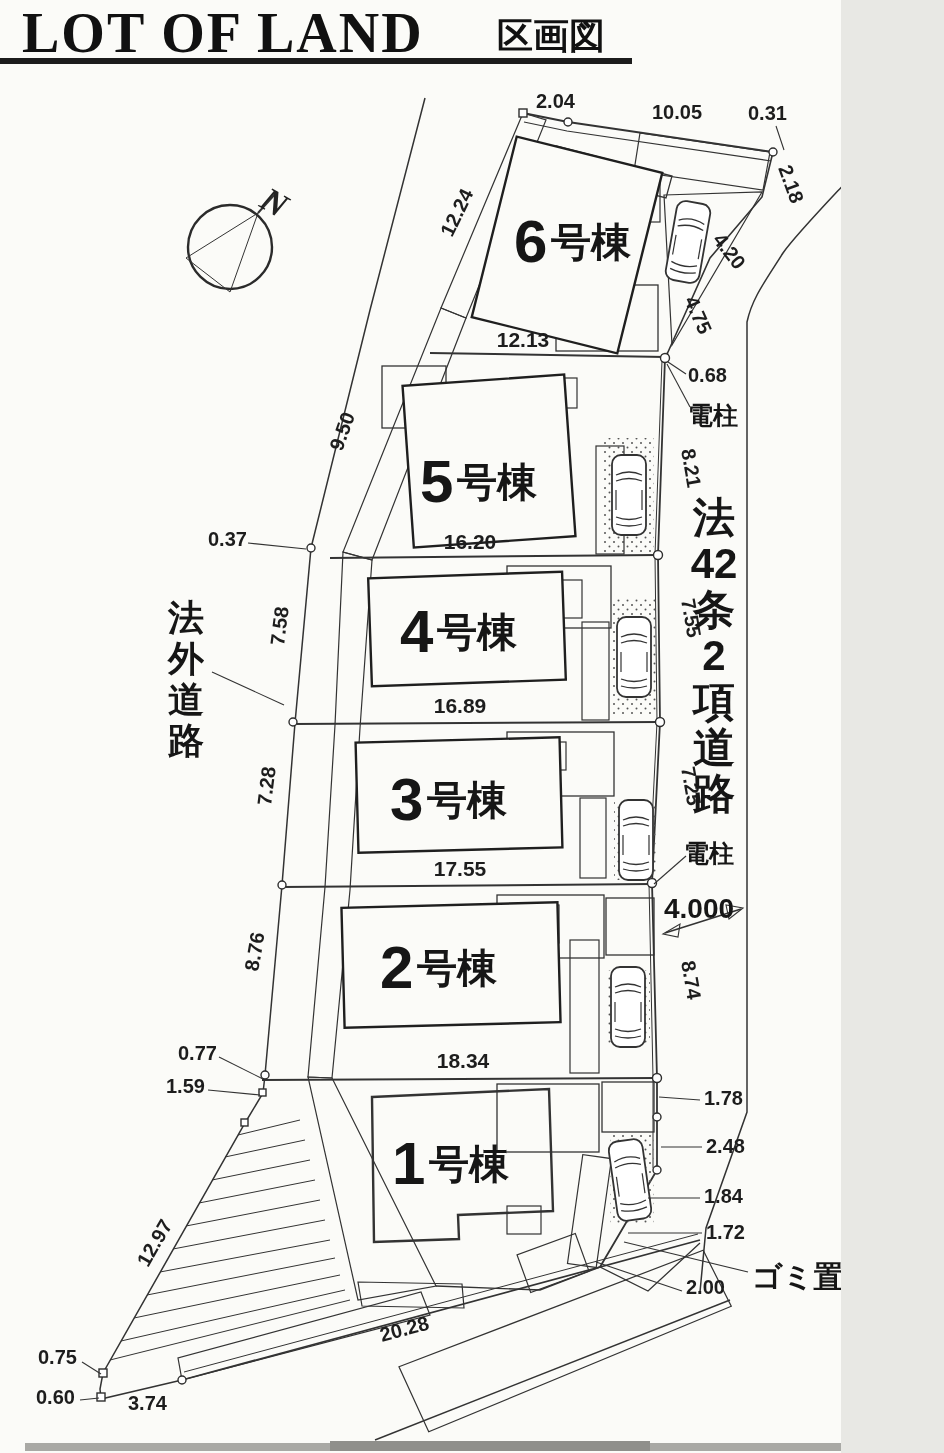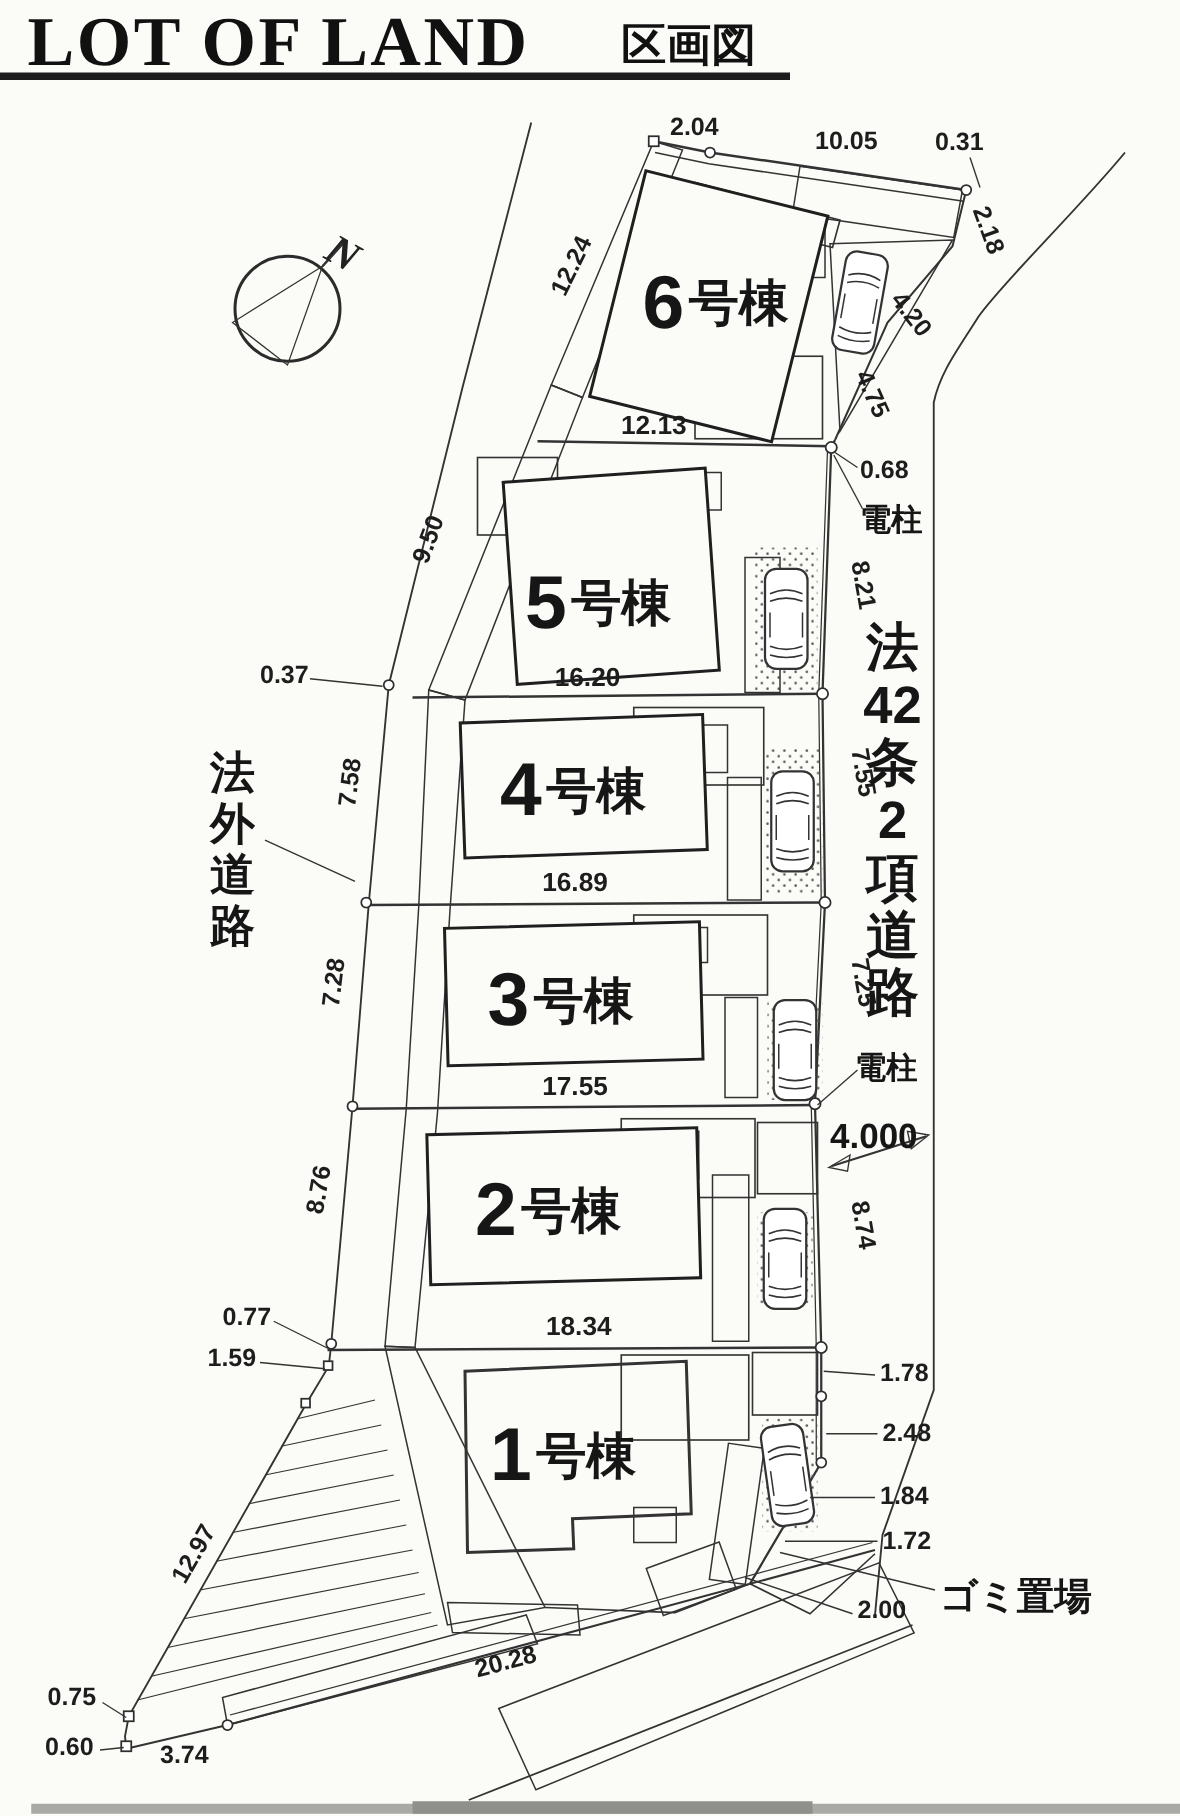--- a/index.html
+++ b/index.html
@@ -1,16 +1,16 @@
 <!DOCTYPE html>
 <html><head>
 <meta charset="utf-8">
 <style>
   html,body{margin:0;padding:0;background:#e8e8e4;}
-  #page{position:relative;width:944px;height:1453px;background:#fbfbf8;overflow:hidden;
+  #page{position:relative;width:841px;height:1453px;background:#fbfbf8;overflow:hidden;
         font-family:"Liberation Sans",sans-serif;}
   svg{position:absolute;left:0;top:0;}
   .dim{font-family:"Liberation Sans",sans-serif;font-size:20px;font-weight:700;fill:#1d1d1d;}
   .frontage{font-family:"Liberation Sans",sans-serif;font-size:21px;font-weight:700;fill:#1d1d1d;text-anchor:middle;}
   .lotnum{font-family:"Liberation Sans",sans-serif;font-size:60px;font-weight:700;fill:#161616;}
   .lotsuf{font-family:"Liberation Sans",sans-serif;font-size:40px;font-weight:700;fill:#161616;}
   .jp{font-family:"Liberation Sans",sans-serif;font-weight:700;fill:#161616;}
   .jp-road{font-size:42px;text-anchor:middle;}
   .jp-road-sm{font-size:36px;text-anchor:middle;}
   .jp-label{font-size:25px;}

